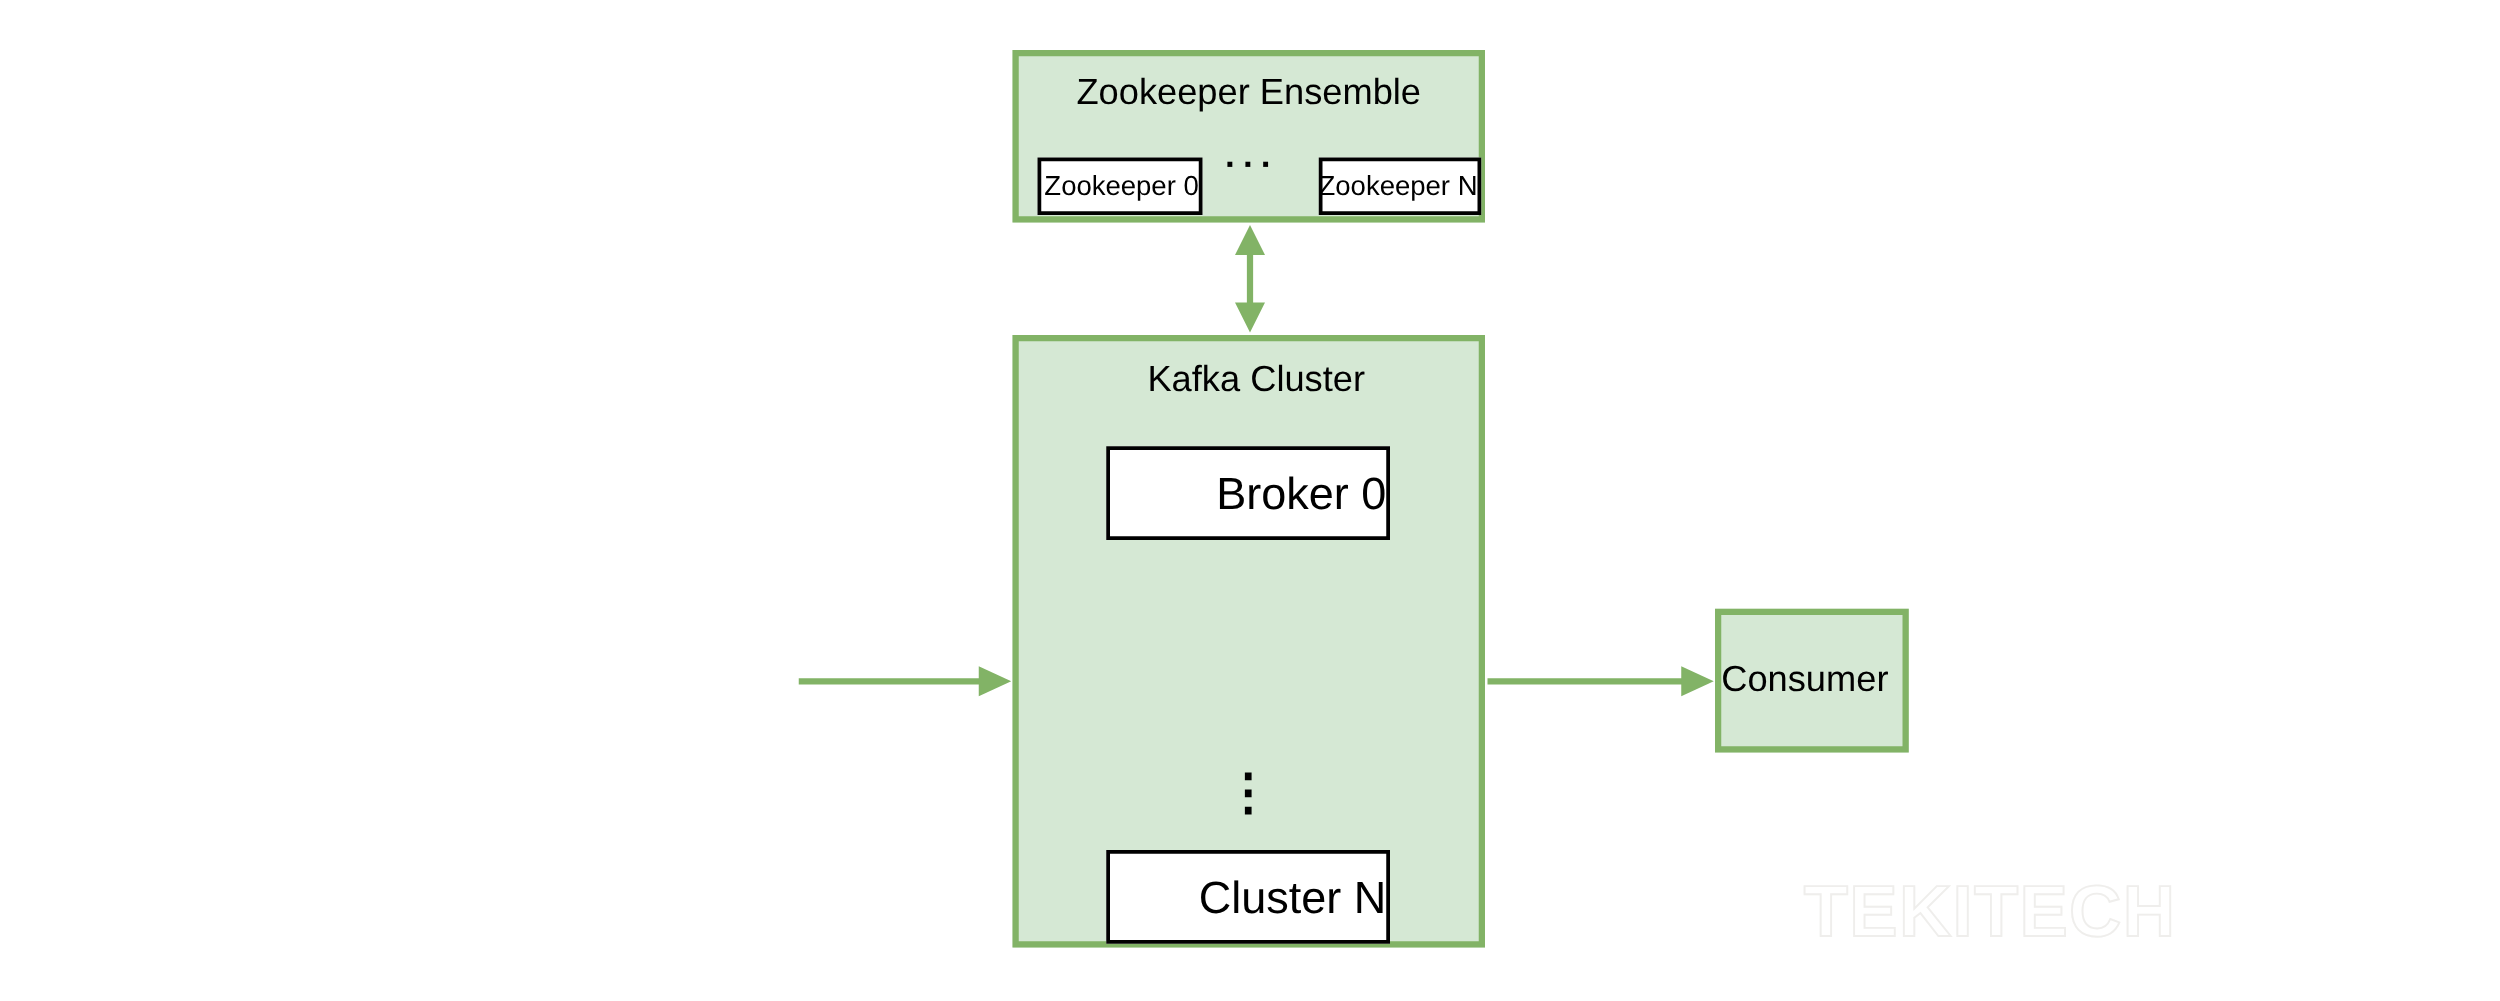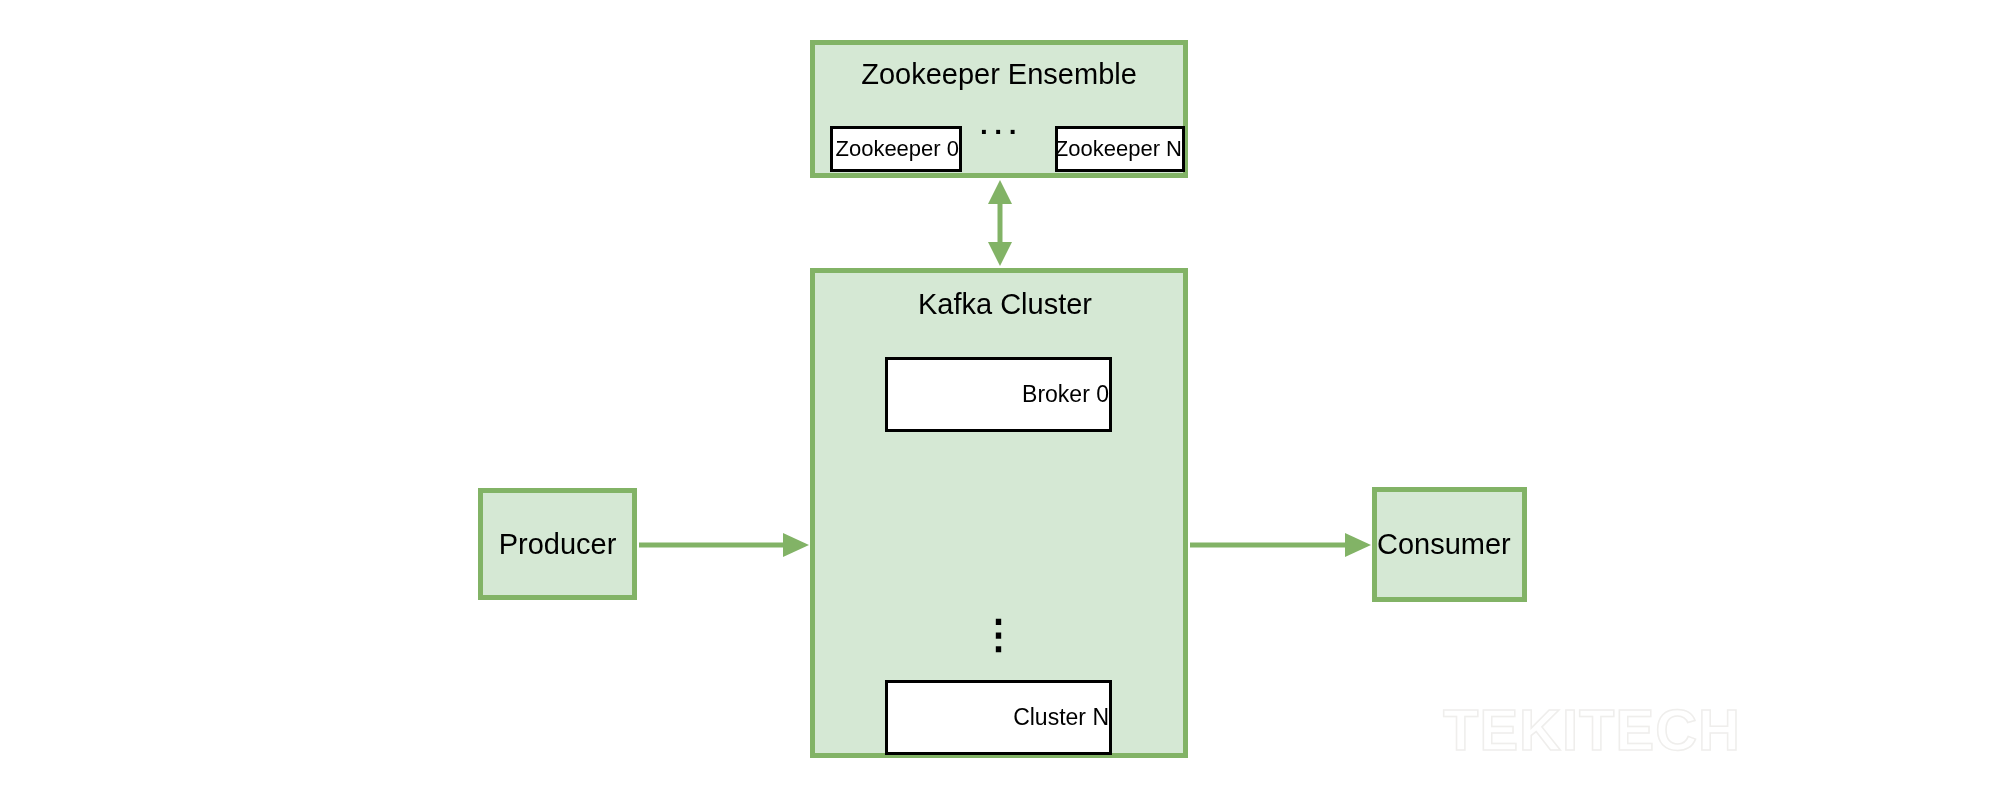--- a/index.html
+++ b/index.html
@@ -58,21 +58,21 @@
     position: absolute;
     left: 152px; top: 64px; width: 64px; height: 46px;
     display: flex; align-items: center; justify-content: center;
     font-size: 28px; font-weight: bold; letter-spacing: 5px;
     text-indent: 5px;
   }
 
   
   .kafka-box { left: 810px; top: 268px; width: 378px; height: 490px; }
   .kafka-title { top: 14px; padding-left: 12px; }
-  .broker { left: 70px; width: 227px; height: 75px; font-size: 23px; padding-left: 12px; }
+  .broker { left: 70px; width: 227px; height: 75px; font-size: 36px; padding-left: 12px; }
   .broker-0 { top: 67px; }
   .broker-1 { top: 162px; }
   .broker-2 { top: 257px; }
   .broker-n { top: 390px; }
   .v-ellipsis {
     position: absolute;
     left: 70px; top: 334px; width: 227px; height: 54px;
     display: flex; align-items: center; justify-content: center;
     font-size: 40px; font-weight: bold; line-height: 1;
   }
@@ -131,23 +131,20 @@
     <div class="box-title kafka-title">Kafka Cluster</div>
     <div class="white-box broker broker-0">
       <span>Broker 0</span>
     </div>
     <div class="v-ellipsis">⋮</div>
     <div class="white-box broker broker-n">
       <span>Cluster N</span>
     </div>
   </div>
 
-  <div class="green-box producer-box">
-    <span>Producer</span>
-  </div>
 
   <div class="green-box consumer-box">
     <span>Consumer</span>
   </div>
 
   <svg class="arrow-layer" viewBox="0 0 2000 801" xmlns="http://www.w3.org/2000/svg">
     <g>
       <line x1="1000" y1="200" x2="1000" y2="246"></line>
       <polygon points="1000,180 988,204 1012,204"></polygon>
       <polygon points="1000,266 988,242 1012,242"></polygon>

